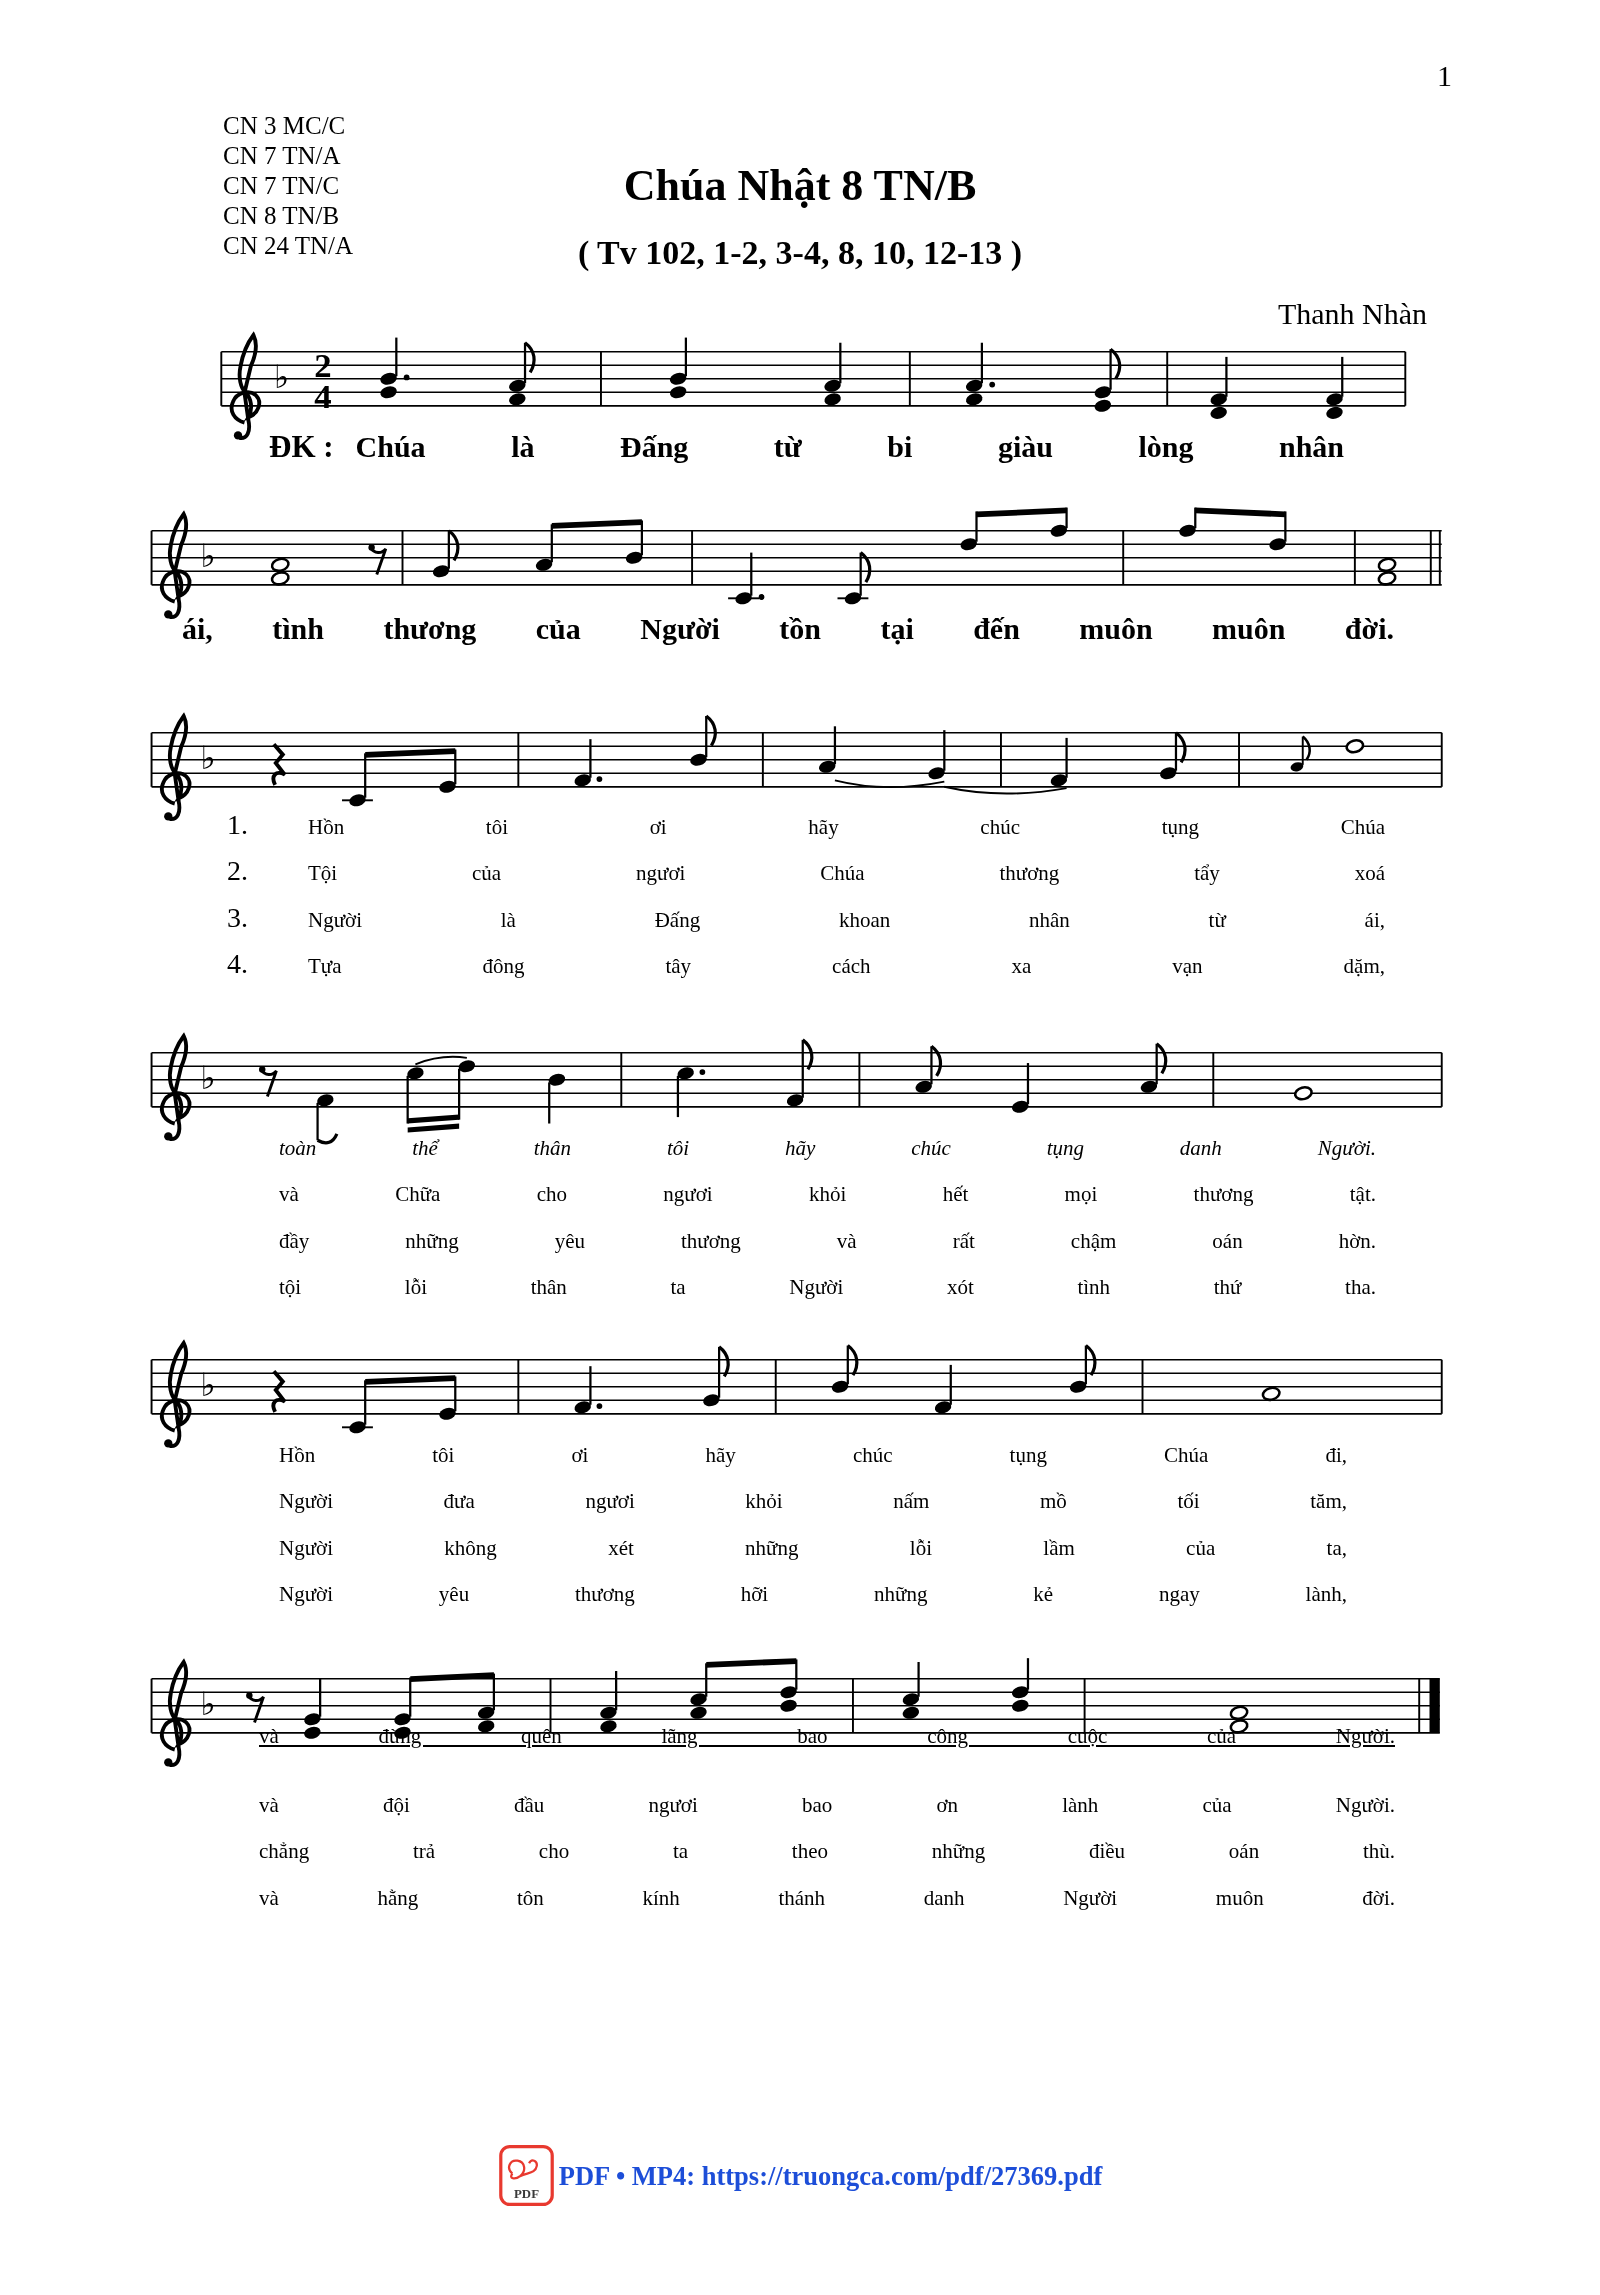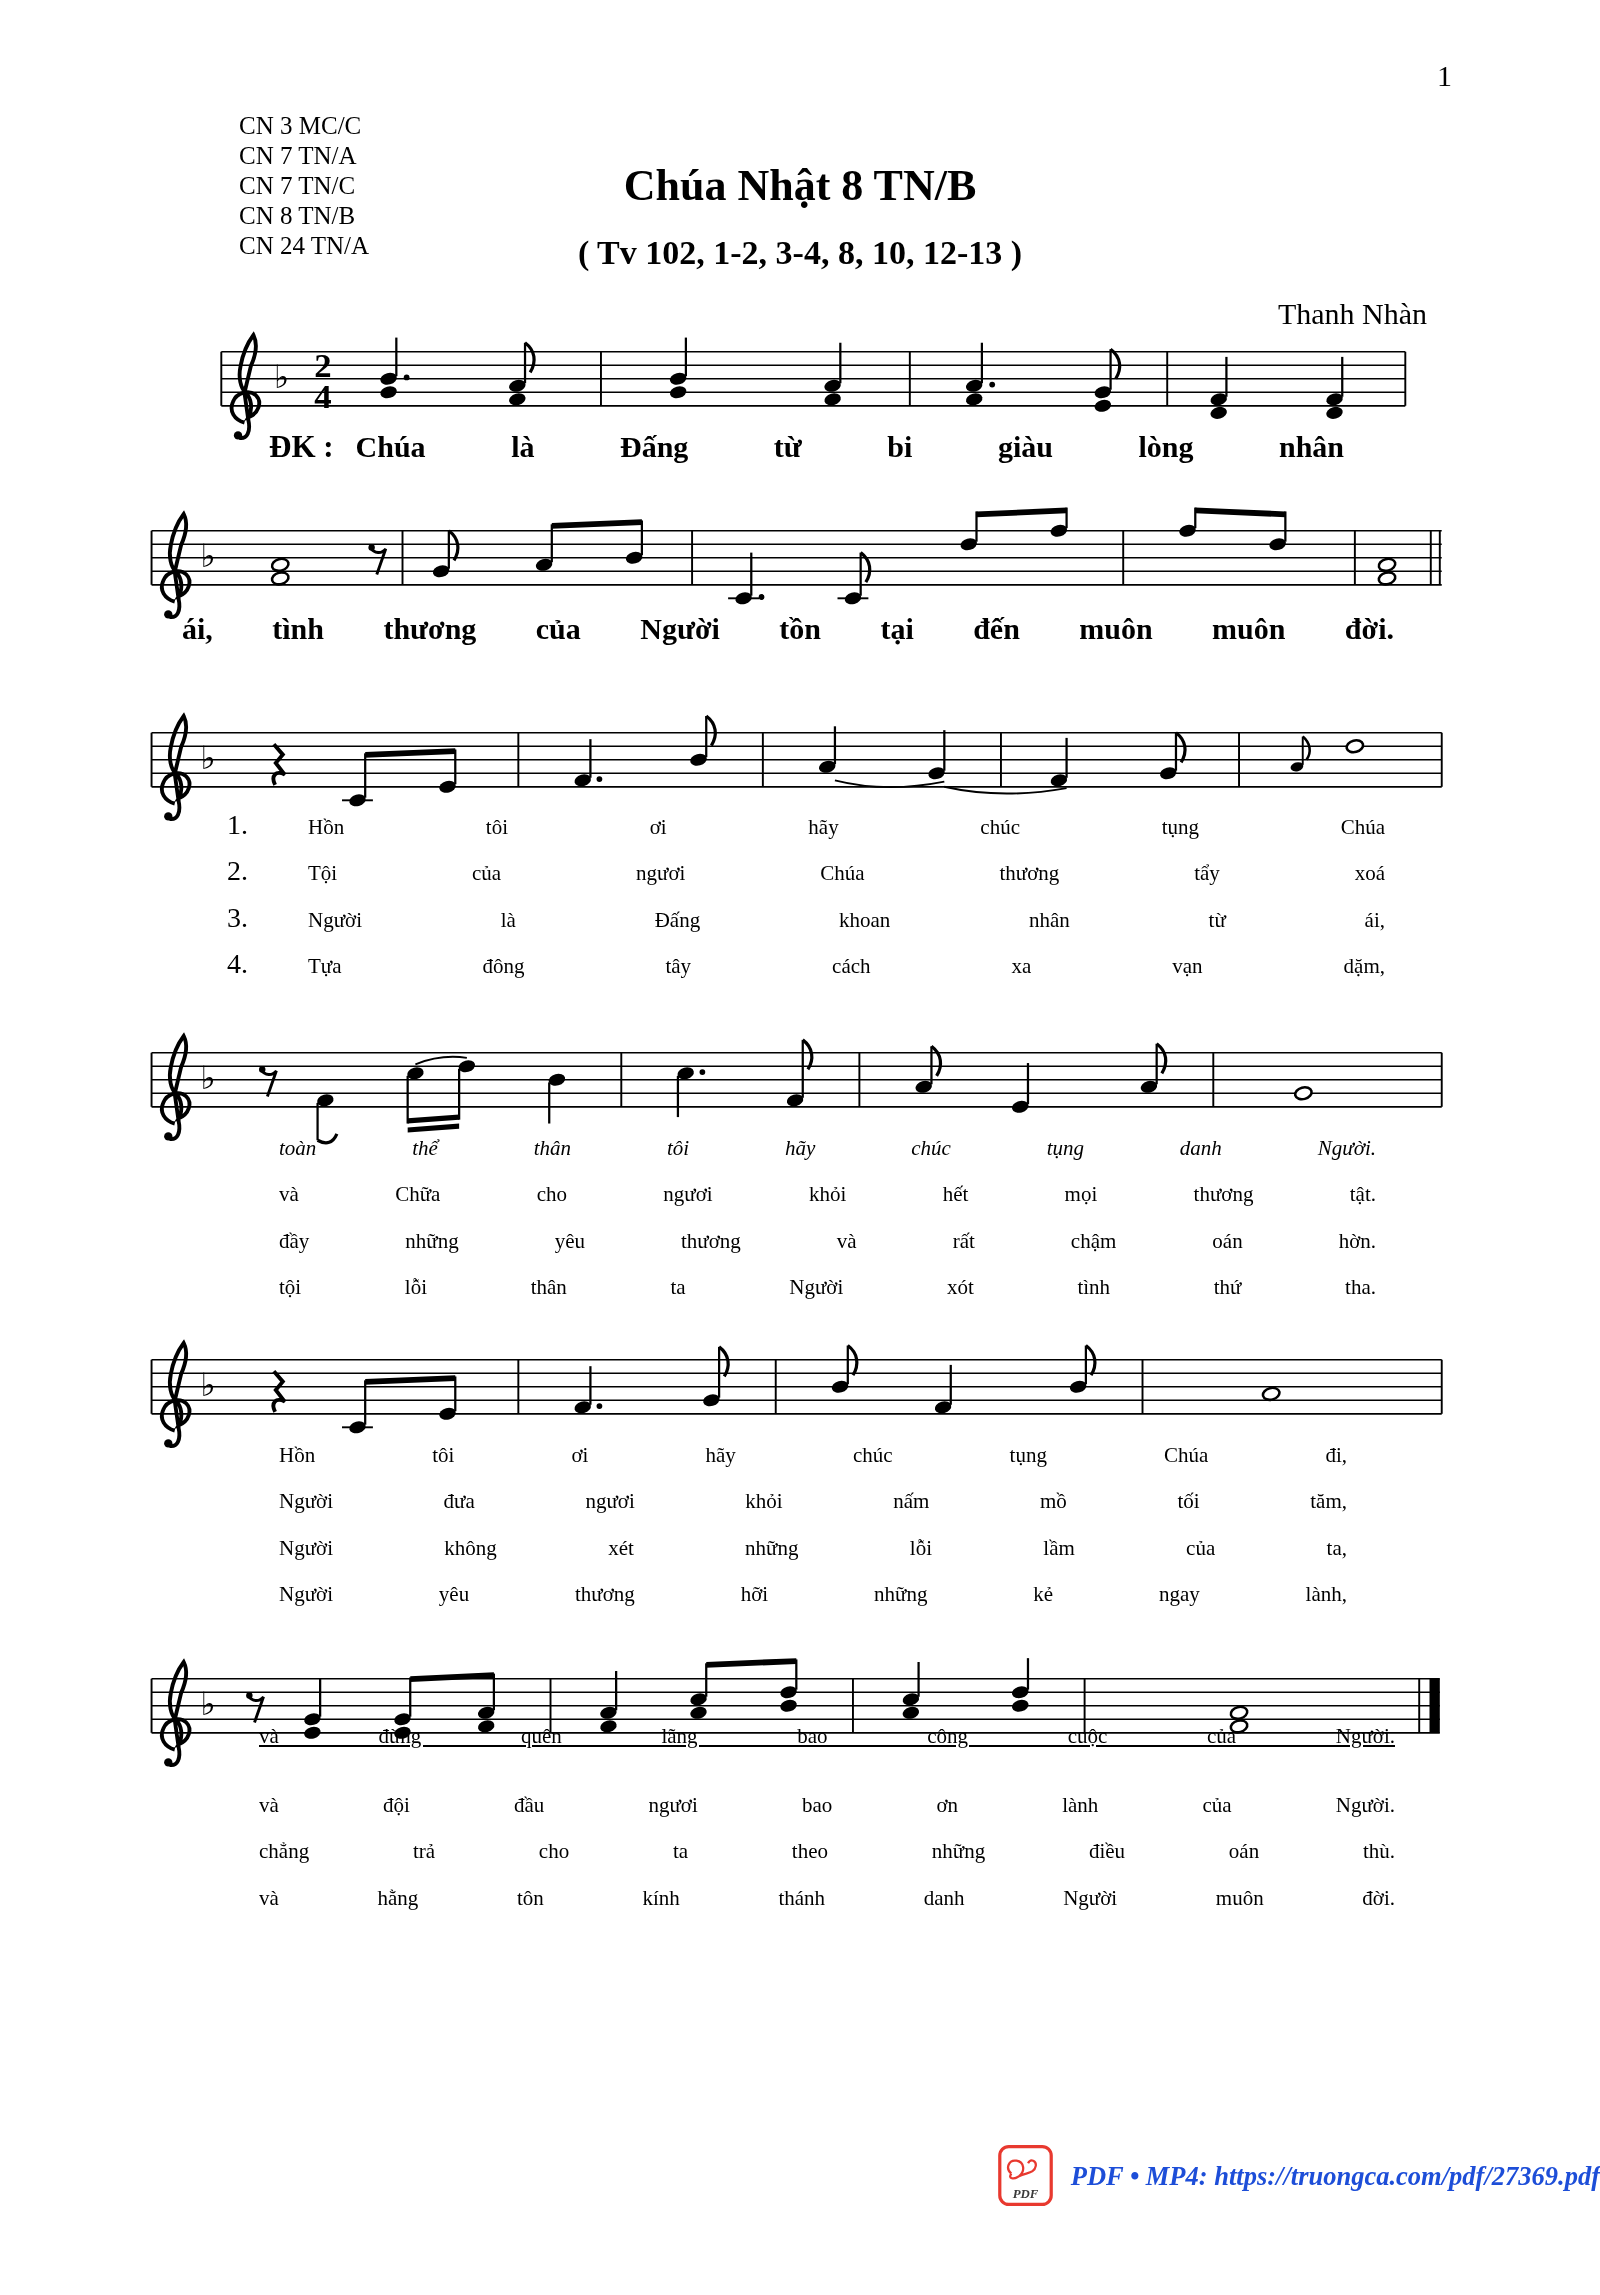--- a/index.html
+++ b/index.html
@@ -3,32 +3,32 @@
 <meta charset="utf-8">
 <style>
   html,body{margin:0;padding:0}
   body{width:1600px;height:2295px;background:#ffffff;position:relative;
        font-family:"Liberation Serif", serif;color:#000;}
   .abs{position:absolute;}
   .justify{text-align:justify;text-align-last:justify;}
   .lyr{font-size:21px;}
   .lyr-bold{font-size:30px;font-weight:bold;}
   .page-number{font-size:30px;}
-  .tags{font-size:25px;line-height:30px;margin-left:16px;}
+  .tags{font-size:25px;line-height:30px;}
   .title{width:1600px;text-align:center;font-size:44px;font-weight:bold;}
   .subtitle{width:1600px;text-align:center;font-size:34px;font-weight:bold;}
   .composer{font-size:30px;}
   .refrain-row{display:flex;align-items:baseline;}
   .ref-label{font-weight:bold;font-size:31px;flex:0 0 auto;}
   .refrain-row .fill{flex:1;margin-left:22px;}
   .vrow{display:flex;align-items:baseline;}
   .vnum{font-size:28px;flex:0 0 auto;width:41px;}
   .vrow .vtext{flex:1;margin-left:40px;}
   svg text{font-family:"Liberation Serif", serif;}
-  .footer{width:1600px;display:flex;justify-content:flex-end;align-items:center;gap:17px;font-style:italic;}
+  .footer{width:1600px;display:flex;justify-content:center;align-items:center;gap:4px;}
   .ftext{font-size:26.5px;font-weight:bold;color:#1d4ed8;}
 </style>
 </head>
 <body>
 
 <div>
 
   <div class="abs page-number" style="right:148px;top:59px;">1</div>
 
   <div class="abs tags" style="left:223px;top:111px;">

